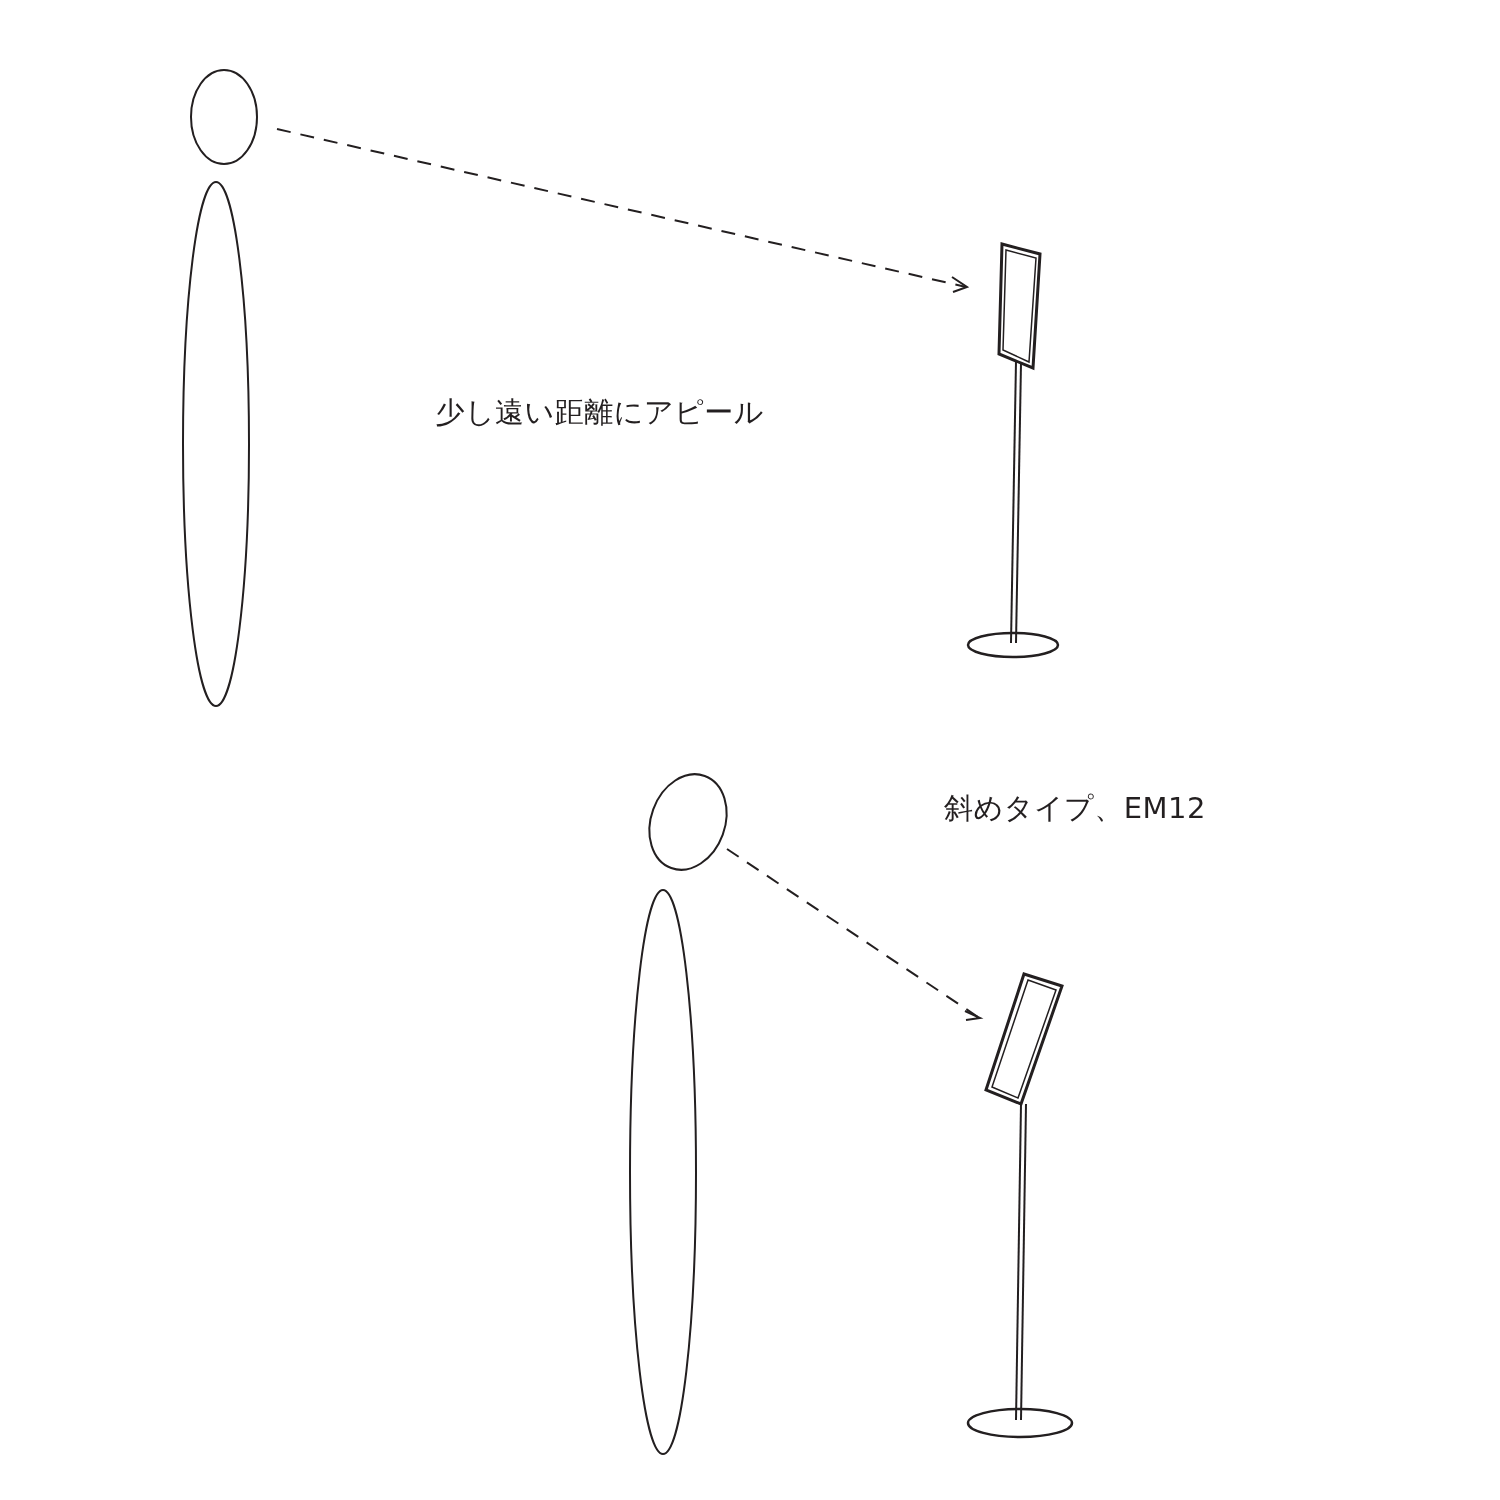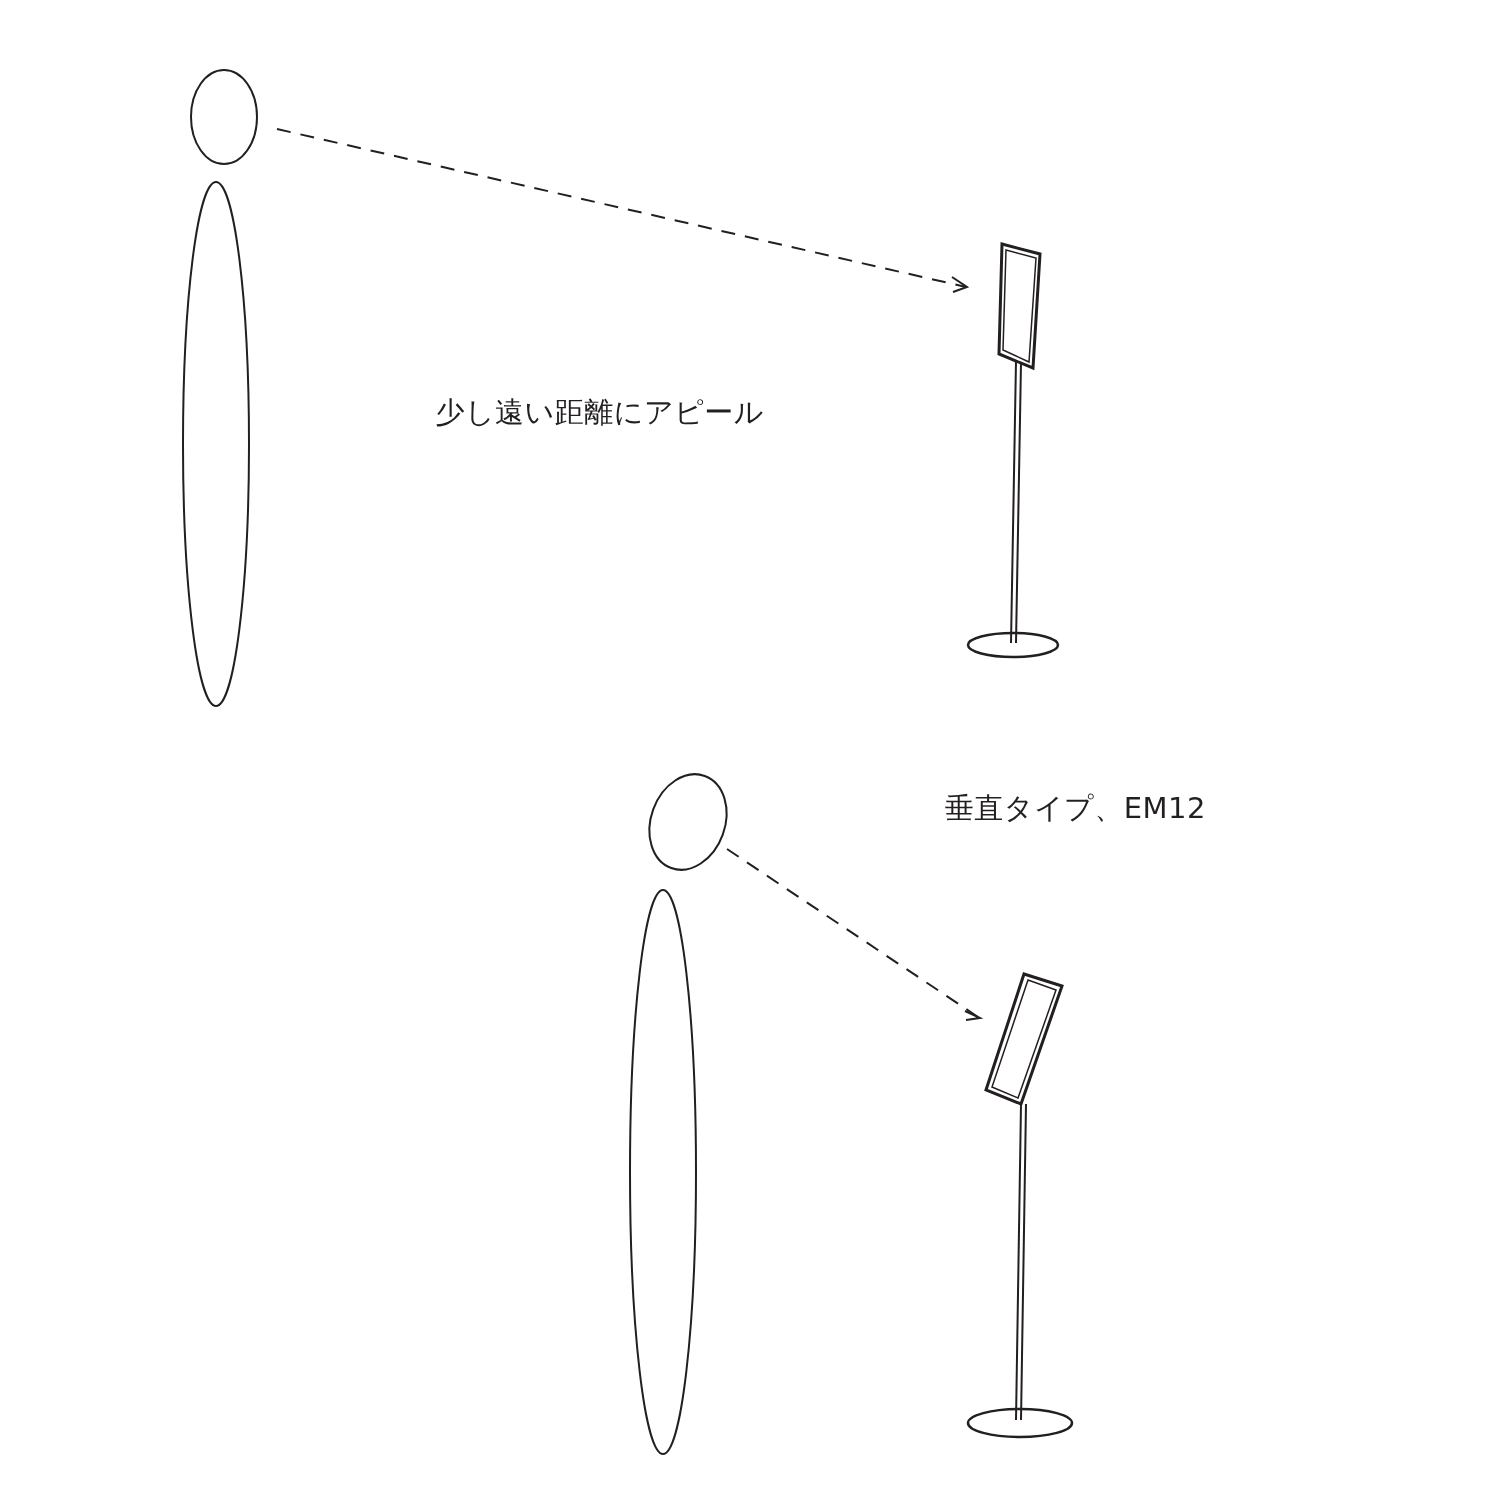--- a/index.html
+++ b/index.html
@@ -48,14 +48,14 @@
       <ellipse cx="1020" cy="1423" rx="52" ry="14" stroke-width="2.5"></ellipse>
     </g>
   </g>
 </svg>
 
 <div class="label" style="right:736px; top:382px;">
   <div>少し遠い距離にアピール</div>
 </div>
 
 <div class="label" style="right:294px; top:778px;">
-  <div>垂直タイプ、EM12</div>
+  <div>斜めタイプ、EM12</div>
 </div>
 
 </body></html>

